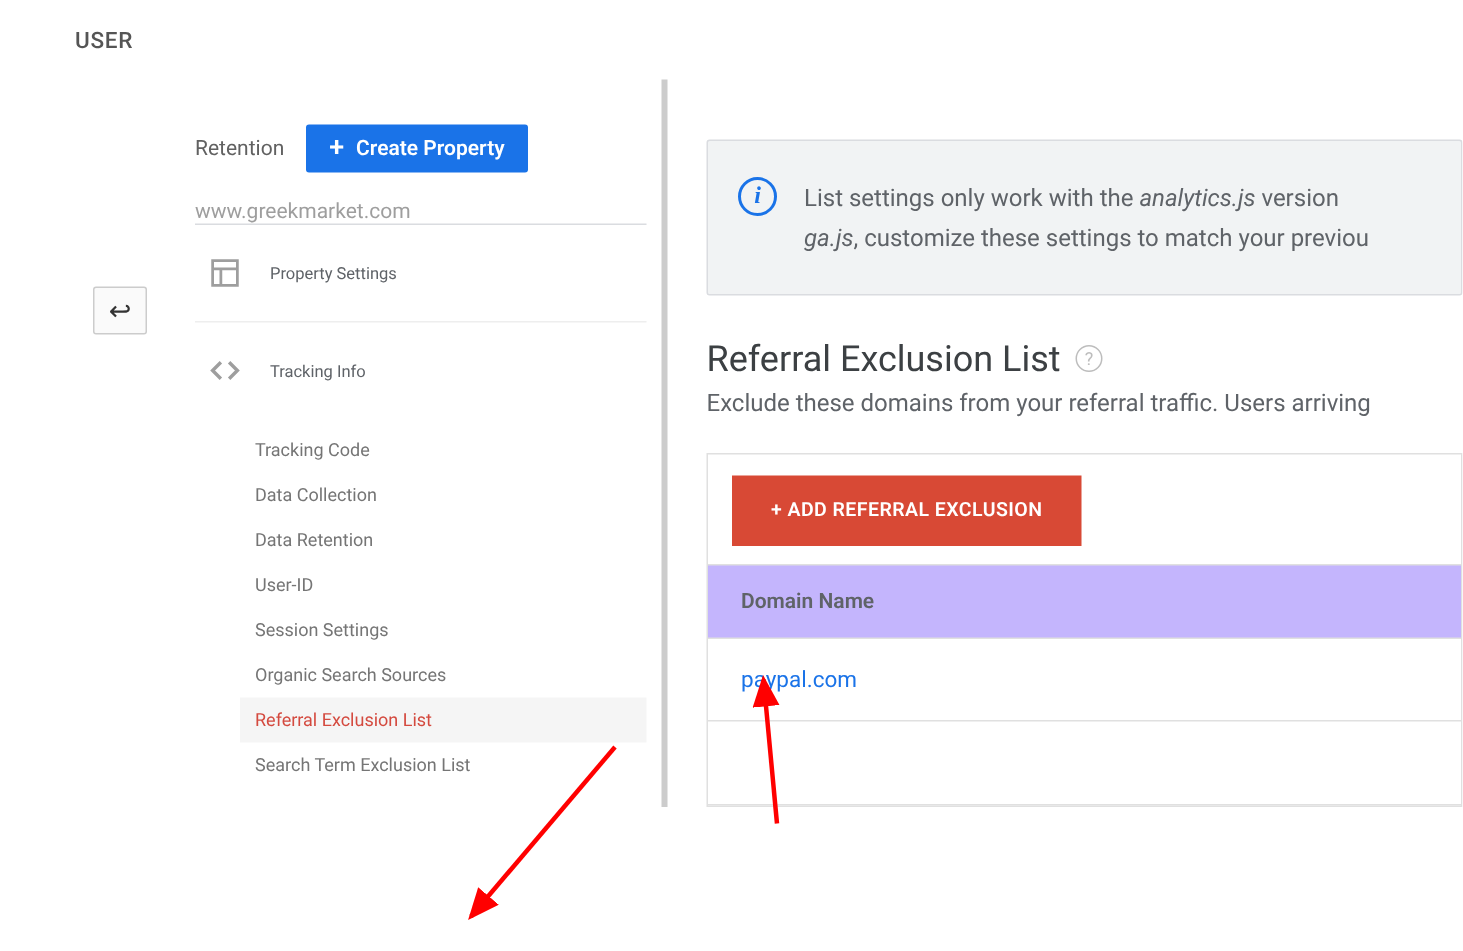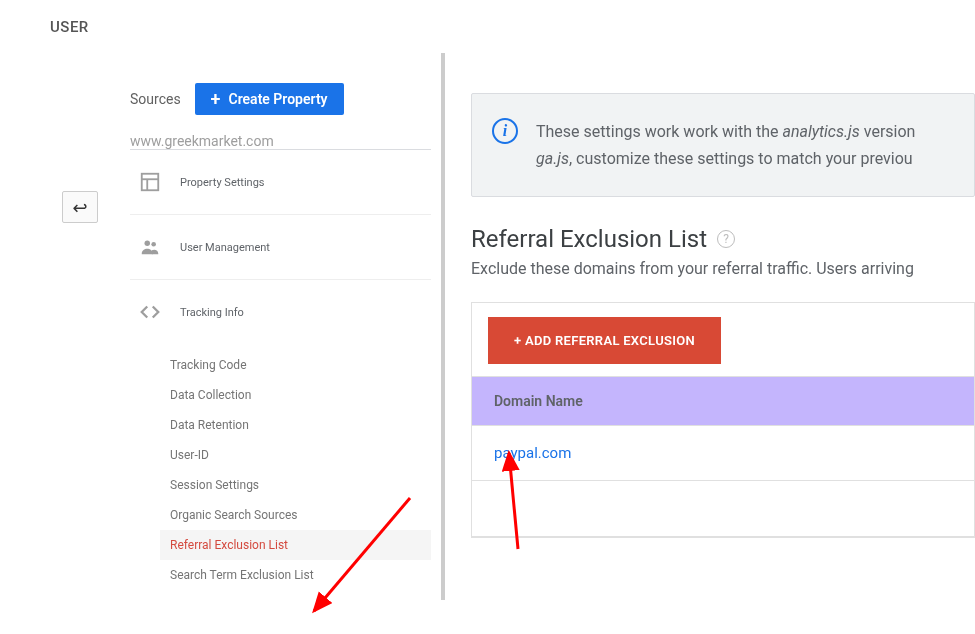--- a/index.html
+++ b/index.html
@@ -61,51 +61,40 @@
   <div class="tab">USER</div>
 </div>
 
 <div class="layout">
   <div class="left-col">
     <div class="back-arrow">
       <span>↩</span>
     </div>
 
     <div class="prop-header">
-      <span class="prop-label">Sources</span>
+      <span class="prop-label">Retention</span>
       <div class="create-btn">
         <span class="plus">+</span>
         <span>Create Property</span>
       </div>
     </div>
 
     <div class="prop-url">www.greekmarket.com</div>
     <div class="divider"></div>
 
     <div class="nav-list">
       <div class="nav-item">
         <span class="nav-icon">
           <svg class="icon" viewBox="0 0 24 24" fill="none" stroke="#9e9e9e" stroke-width="2">
               <rect x="3" y="3" width="18" height="18"></rect>
               <line x1="3" y1="9" x2="21" y2="9"></line>
               <line x1="9" y1="9" x2="9" y2="21"></line>
             </svg>
         </span>
         <span>Property Settings</span>
-      </div>
-      <div class="nav-item">
-        <span class="nav-icon">
-          <svg class="icon" viewBox="0 0 24 24" fill="#9e9e9e">
-              <circle cx="9" cy="8" r="3"></circle>
-              <circle cx="16" cy="9" r="2.5"></circle>
-              <path d="M3 19c0-3 3-5 6-5s6 2 6 5v1H3z"></path>
-              <path d="M14 19v1h7v-1c0-2.4-2-4-4.5-4-.9 0-1.7.2-2.4.6"></path>
-            </svg>
-        </span>
-        <span>User Management</span>
       </div>
       <div class="nav-item no-divider">
         <span class="nav-icon">
           <svg class="icon" viewBox="0 0 24 24" fill="none" stroke="#9e9e9e" stroke-width="2.5">
               <polyline points="9 6 3 12 9 18"></polyline>
               <polyline points="15 6 21 12 15 18"></polyline>
             </svg>
         </span>
         <span>Tracking Info</span>
       </div>
@@ -129,21 +118,21 @@
           </marker>
         </defs>
       <line x1="130" y1="10" x2="34" y2="123" stroke="#ff0000" stroke-width="3" marker-end="url(#ah1)"></line>
     </svg>
   </div>
 
   <div class="right-col" style="position:relative;">
     <div class="notice">
       <div class="info-icon">i</div>
       <div class="notice-text">
-        <span>These settings work work with the </span><em>analytics.js</em><span> version</span><br>
+        <span>List settings only work with the </span><em>analytics.js</em><span> version</span><br>
         <em>ga.js</em><span>, customize these settings to match your previou</span>
       </div>
     </div>
 
     <h1 class="page-title">
       <span>Referral Exclusion List</span>
       <span class="help-icon">?</span>
     </h1>
     <div class="page-desc">Exclude these domains from your referral traffic. Users arriving</div>
 

